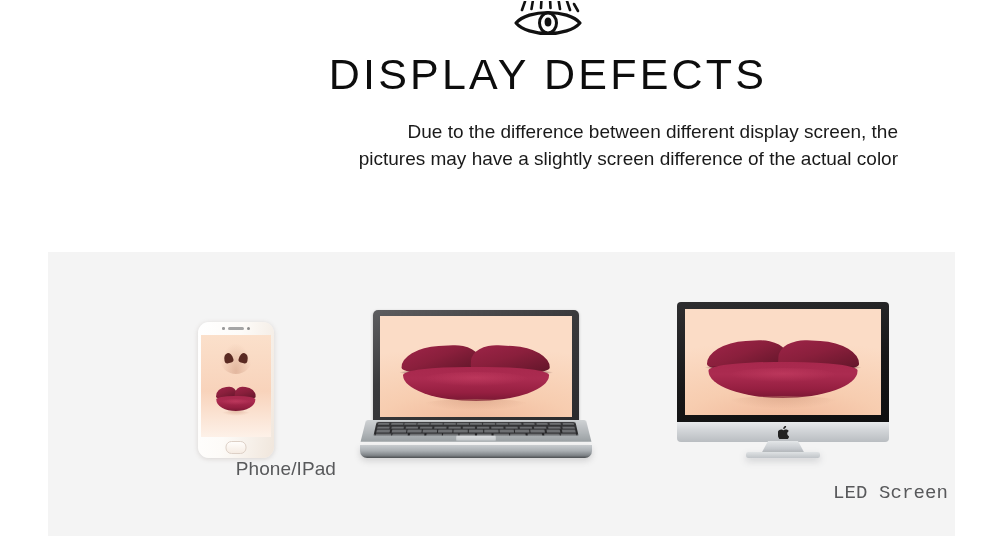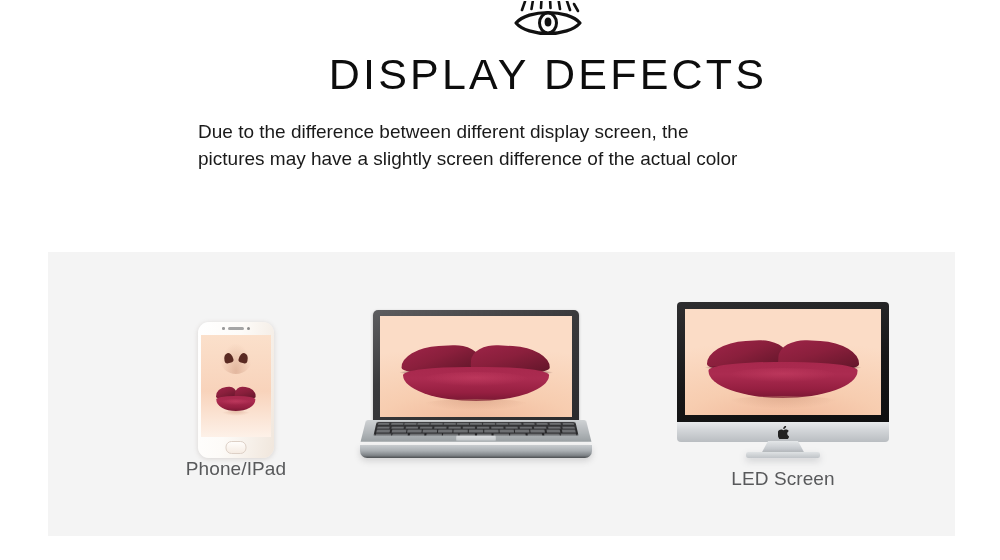--- a/index.html
+++ b/index.html
@@ -41,21 +41,21 @@
   }
 
   .subtitle {
     margin: 18px auto 0 auto;
     width: 700px;
     font-family: "Liberation Sans", sans-serif;
     font-size: 19px;
     font-weight: 400;
     color: #1a1a1a;
     line-height: 1.45;
-    text-align: left;
+    text-align: right;
   }
   .subtitle .line { display: block; }
 
   
   .panel {
     position: absolute;
     left: 48px;
     top: 252px;
     width: 907px;
     height: 284px;
@@ -79,36 +79,36 @@
     left: 0;
     width: 100%;
     display: flex;
     align-items: flex-end;
     justify-content: center;
   }
   .device-caption {
     position: absolute;
     left: 0;
     width: 100%;
-    text-align: center;
+    text-align: right;
     font-family: "Liberation Sans", sans-serif;
     font-size: 19px;
     color: #58595b;
     letter-spacing: 0.1px;
     white-space: nowrap;
   }
 
   
   .col-phone  { left: 88px;  width: 200px; }
   .col-laptop { left: 268px; width: 320px; }
   .col-imac   { left: 570px; width: 330px; }
 
   .col-phone  .device-caption { bottom: 56px; }
   .col-laptop .device-caption { bottom: 56px; }
-  .col-imac   .device-caption { bottom: 46px; }
+  .col-imac   .device-caption { bottom: 32px; font-family: Liberation Mono, monospace; }
 
   
   .lips-art {
     position: relative;
     width: 100%;
     height: 100%;
     background:
       radial-gradient(ellipse 120% 80% at 50% 110%, #f0b698 0%, #f7cdb0 45%, #fbdcc6 100%);
     overflow: hidden;
   }

